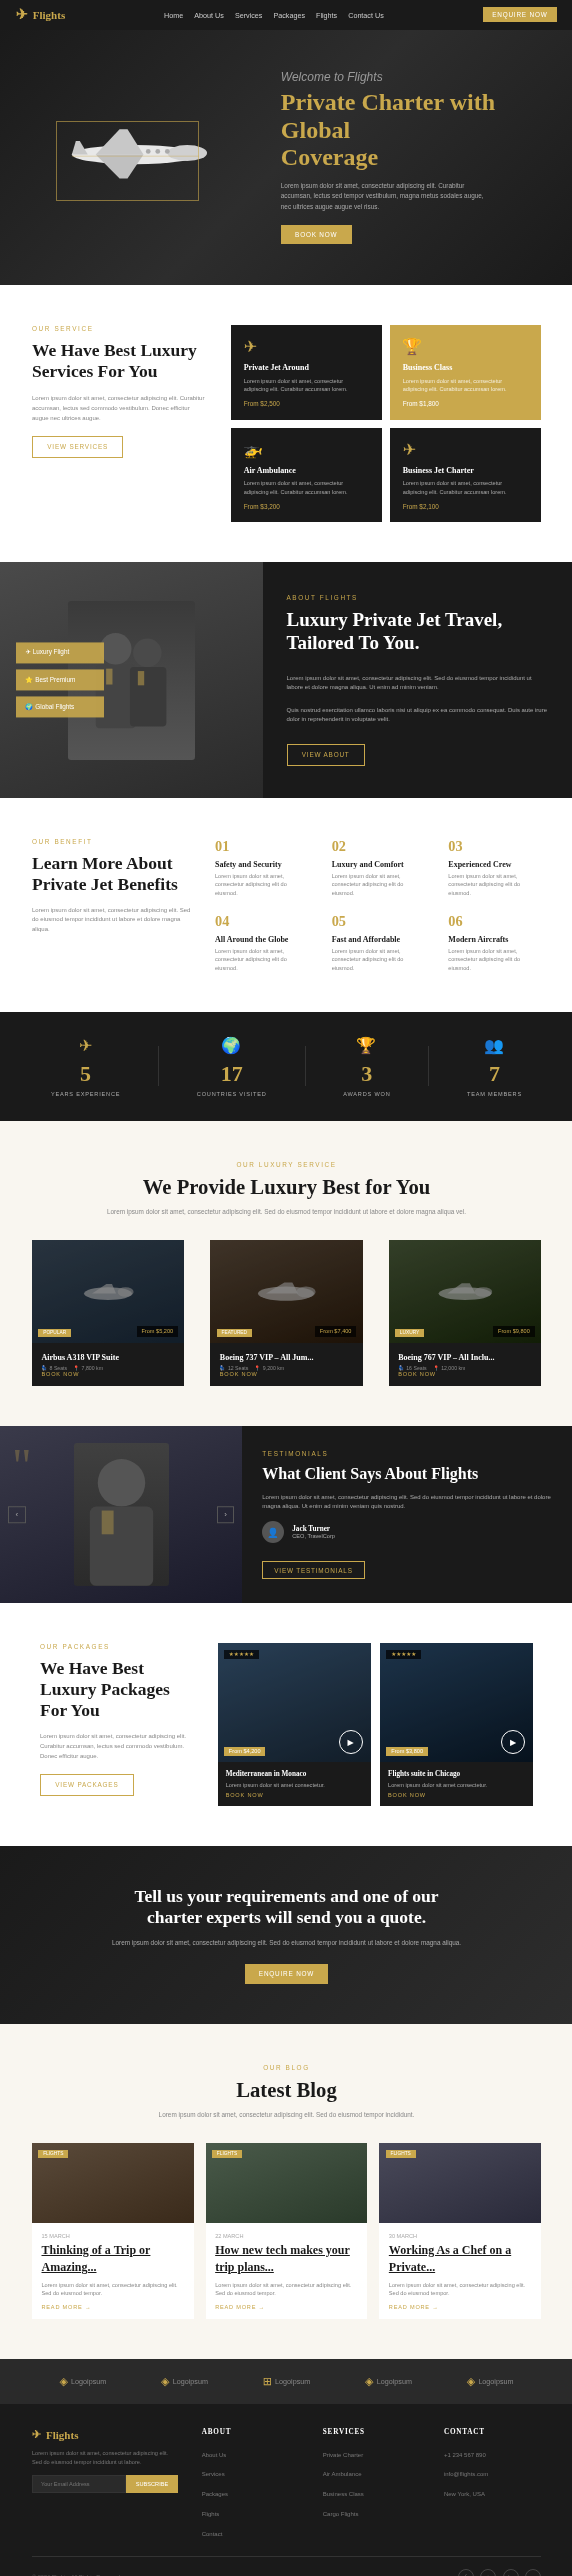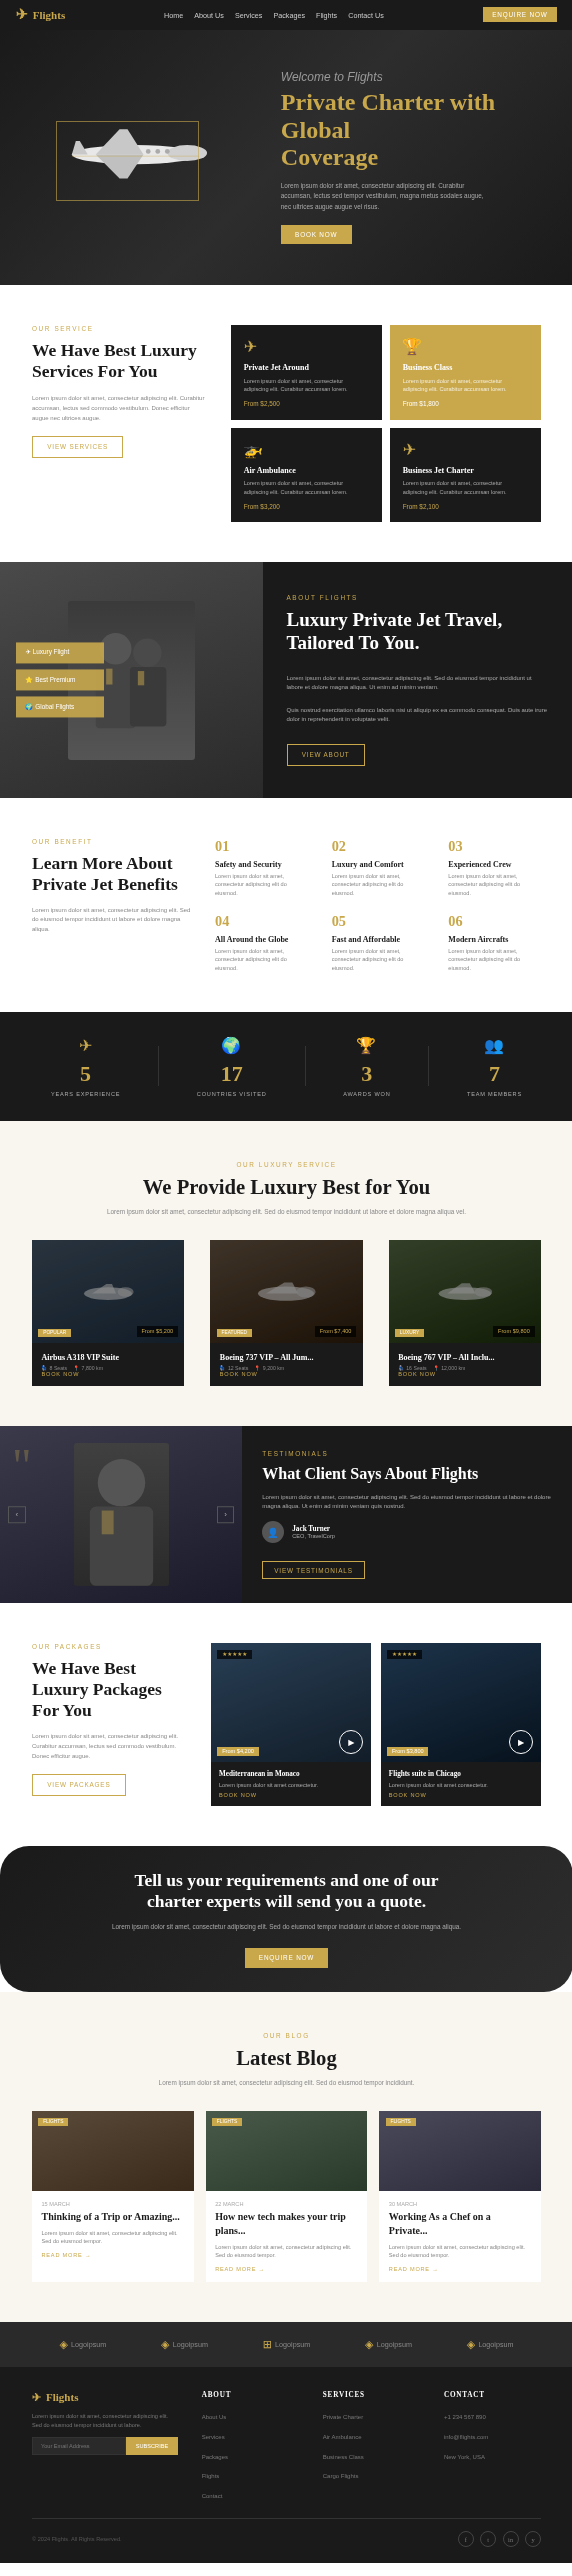--- a/index.html
+++ b/index.html
@@ -538,21 +538,21 @@
       font-size: 6.4px;
       cursor: pointer;
       font-family: Arial, sans-serif;
       letter-spacing: 0.8px;
       margin-top: 8px;
     }
 
     
     .section-packages {
       background: #fff;
-      padding: 40px 32px;
+      padding: 40px 40px;
       display: flex;
       gap: 20px;
       align-items: flex-start;
     }
     .packages-left {
       flex: 1;
       max-width: 159px;
     }
     .packages-title {
       font-size: 17.5px;
@@ -644,23 +644,22 @@
       background: #c9a84c;
       color: #fff;
       font-size: 5.6px;
       padding: 1.6px 4.8px;
       font-family: Arial, sans-serif;
     }
 
     
     .section-cta {
       background: linear-gradient(135deg, #1a1a1a 0%, #2d2d2d 100%);
-      padding: 24px 32px;
+      padding: 40px 32px;
       text-align: center;
-      border-radius: 29px;
     }
     .cta-title {
       font-size: 17.5px;
       color: #fff;
       margin-bottom: 9.5px;
       max-width: 318px;
       margin-left: auto;
       margin-right: auto;
     }
     .cta-desc {
@@ -707,24 +706,25 @@
       text-align: left;
     }
     .blog-date {
       color: #aaa;
       font-size: 5.6px;
       font-family: Arial, sans-serif;
       margin-bottom: 3.2px;
     }
     .blog-title {
       color: #1a1a1a;
-      font-size: 10px;
+      font-size: 12px;
       font-weight: bold;
       margin-bottom: 4.8px;
       line-height: 1.4;
+      text-decoration: underline;
     }
     .blog-desc {
       color: #888;
       font-size: 5.6px;
       font-family: Arial, sans-serif;
       line-height: 1.5;
       margin-bottom: 6.4px;
     }
     .blog-read {
       color: #c9a84c;

